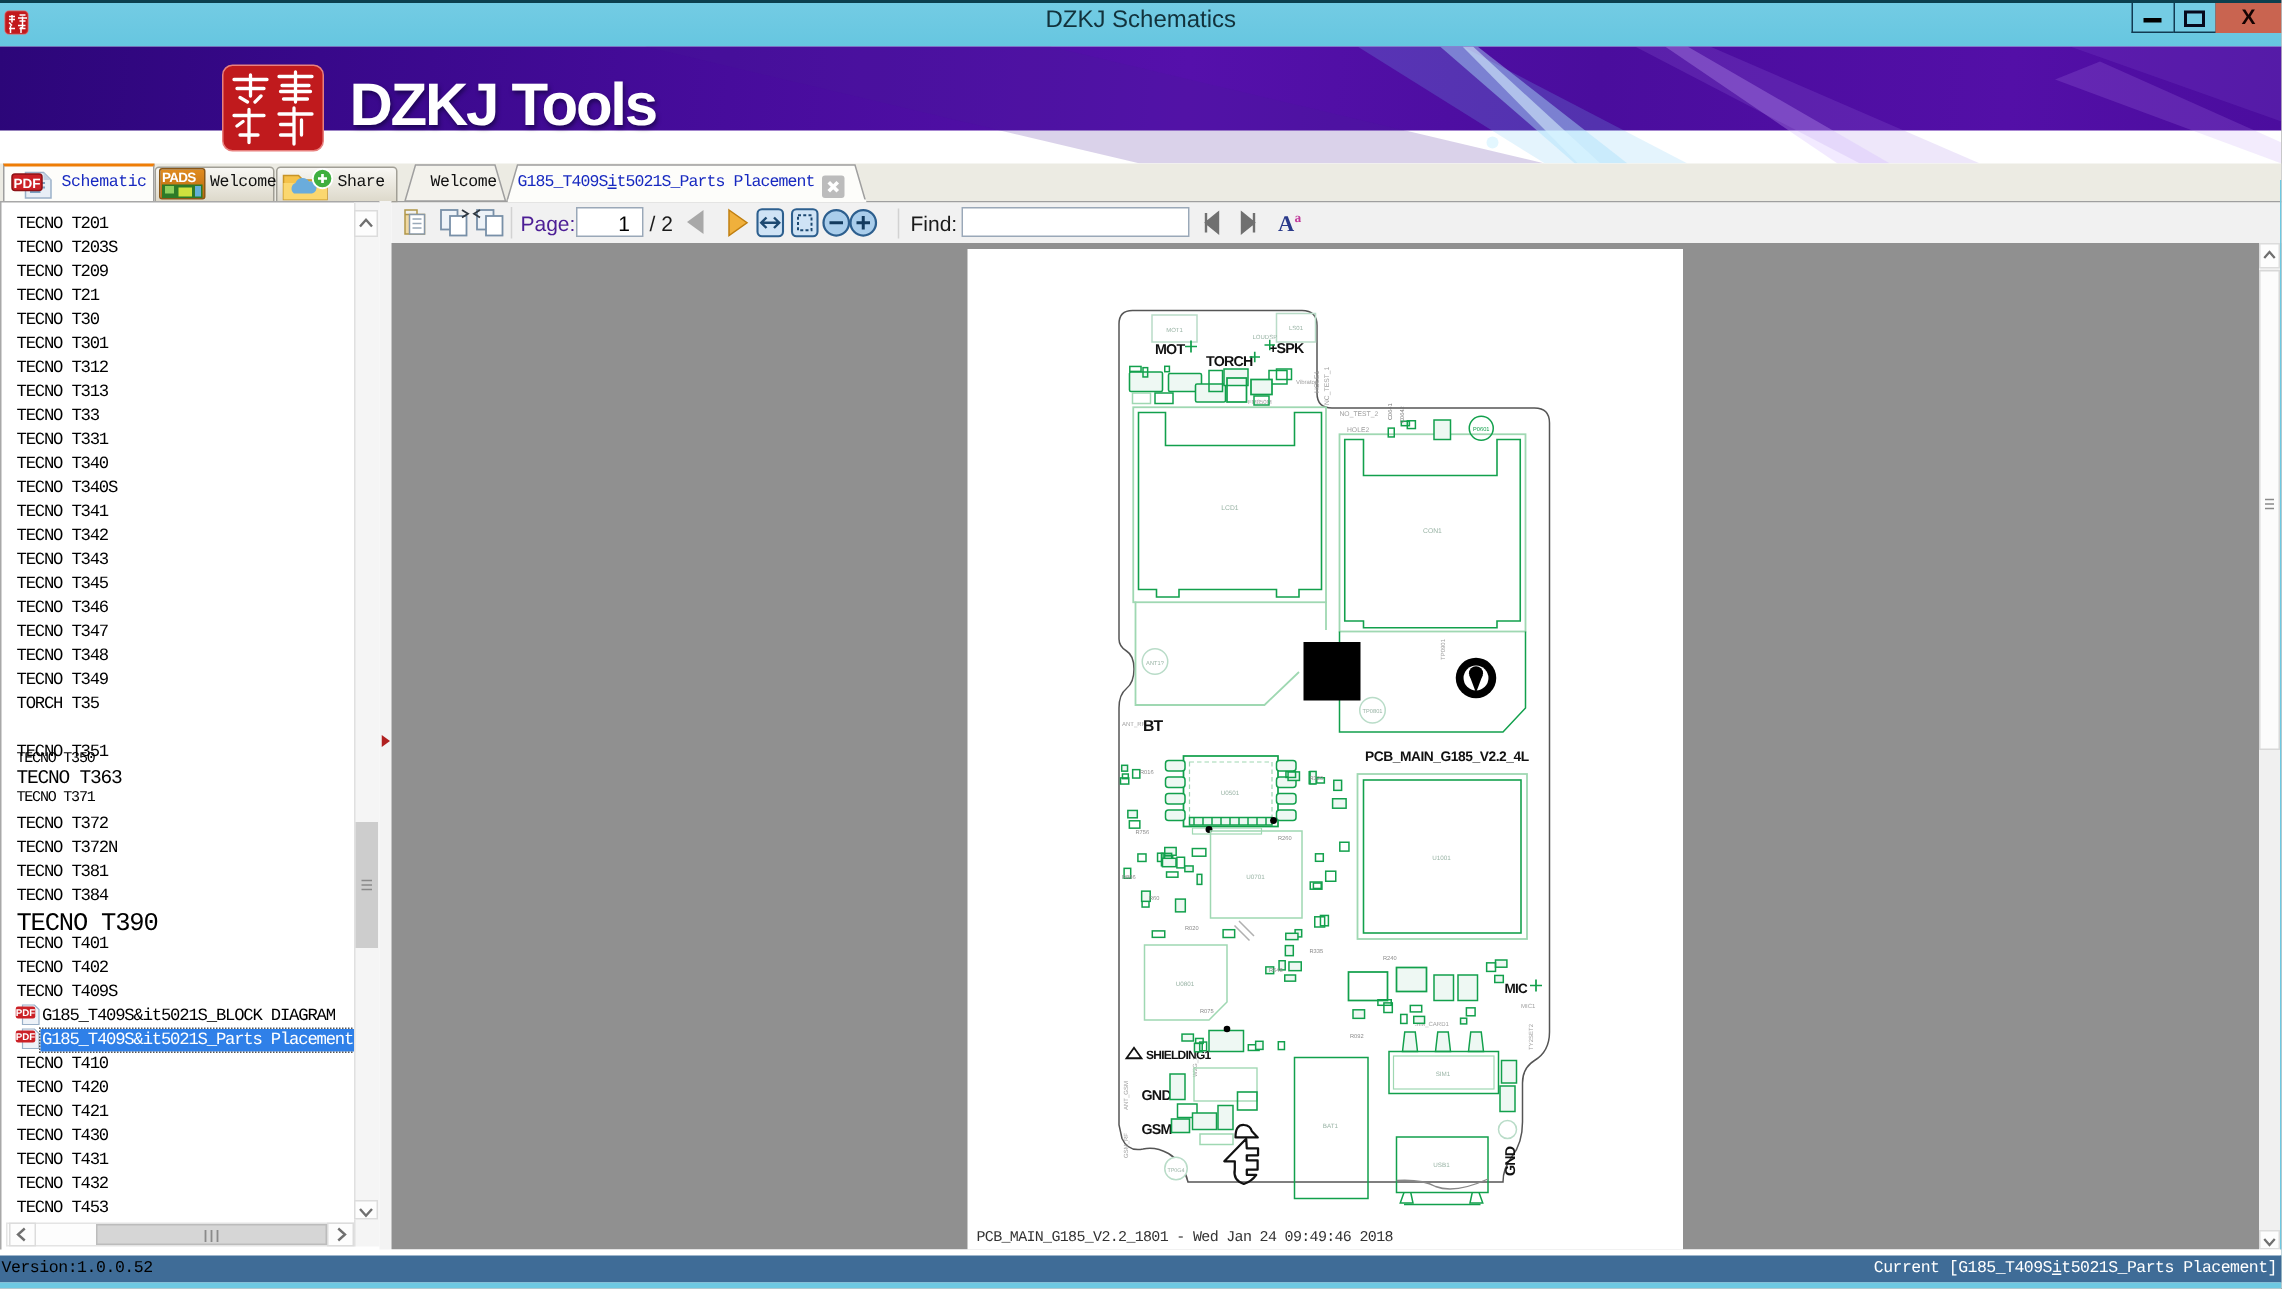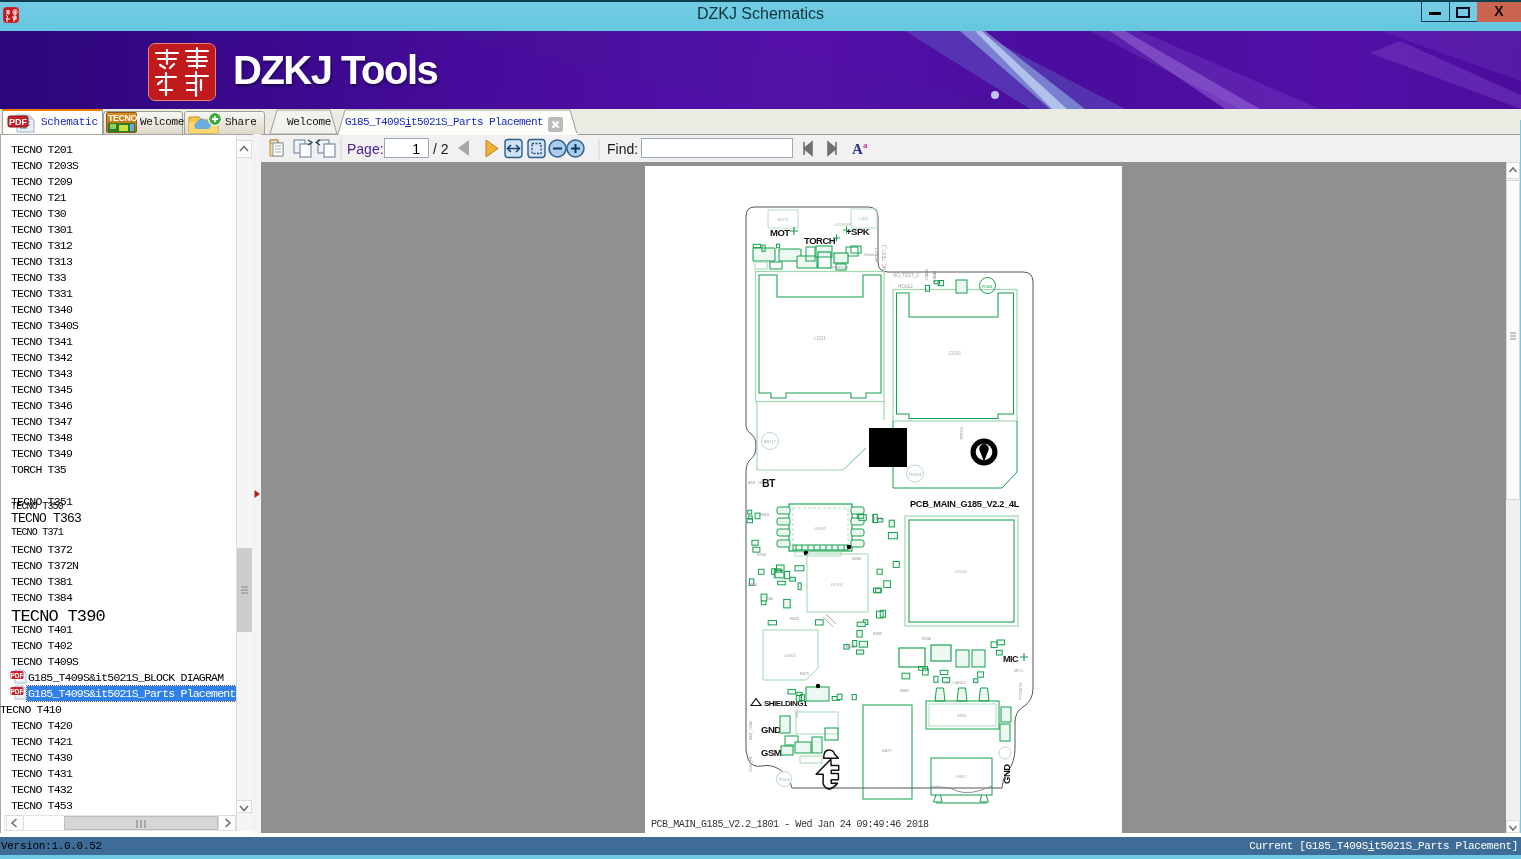--- a/index.html
+++ b/index.html
@@ -16,21 +16,21 @@
       <g stroke="#fff" stroke-width="1">
 <path d="M3 4h4M3 6h4M5 3v5M3 8l2 2M10 3h4M9 5h6M10 7h4M12 4v8M9 10h5M3 12h4M4 10v5M10 12h4M11 11v4"></path>
       </g>
     </svg></div>
 <div class="abs" style="left:1421px;top:0;width:28px;height:21px;border:1px solid #123a52;border-top:none;background:#74cce4"></div>
 <div class="abs" style="left:1429px;top:12px;width:12px;height:3px;background:#000"></div>
 <div class="abs" style="left:1449px;top:0;width:27px;height:21px;border:1px solid #123a52;border-top:none;background:#74cce4"></div>
 <div class="abs" style="left:1456px;top:7px;width:10px;height:7px;border:2px solid #06091c;background:#74cce4"></div>
 <div class="abs" style="left:1477px;top:0;width:44px;height:22px;background:#c96450"></div>
 <div class="abs sans" style="left:1477px;top:3px;width:44px;text-align:center;font-size:14px;font-weight:bold;color:#140302">X</div>
-<div class="abs" style="left:0;top:31px;width:1521px;height:78px;background:linear-gradient(95deg,#2c0679 0%,#38088a 14%,#470c9c 32%,#5510ab 52%,#4a0d9d 70%,#530fa7 88%,#4b0d9e 100%)">
+<div class="abs" style="left:0;top:31px;width:1521px;height:56px;background:linear-gradient(95deg,#2c0679 0%,#38088a 14%,#470c9c 32%,#5510ab 52%,#4a0d9d 70%,#530fa7 88%,#4b0d9e 100%)">
 <svg width="1521" height="78" viewBox="0 0 1521 78" style="position:absolute;left:0;top:0">
 <polygon points="905,0 975,0 1125,78 1030,78" fill="rgba(120,200,245,0.20)"></polygon>
 <polygon points="960,0 985,0 1085,78 1050,78" fill="rgba(170,225,250,0.45)"></polygon>
 <polygon points="975,0 982,0 1067,78 1052,78" fill="rgba(220,245,255,0.55)"></polygon>
 <circle cx="995" cy="64" r="4" fill="rgba(220,245,255,0.8)"></circle>
 <polygon points="1090,0 1140,0 1320,78 1240,78" fill="rgba(160,120,230,0.18)"></polygon>
 <polygon points="1110,0 1125,0 1260,78 1225,78" fill="rgba(210,180,255,0.28)"></polygon>
 <polygon points="1380,0 1521,0 1521,50" fill="rgba(150,110,220,0.15)"></polygon>
 <polygon points="1400,10 1521,64 1521,78 1370,22" fill="rgba(190,150,245,0.18)"></polygon>
 <polygon points="430,0 700,0 1030,78 760,78" fill="rgba(70,30,150,0.20)"></polygon>
@@ -42,21 +42,21 @@
 <path d="M37 7h22M39 13h18M48 4v8M38 17h20M40 22h16M48 13v11"></path>
 <path d="M7 33h20M17 29v22M9 40l4-3M11 46h12"></path>
 <path d="M37 32h22M47 28v24M38 39h9M52 36v10M38 46h9"></path>
 </g>
       </svg></div>
 <div class="abs sans" style="left:233px;top:17px;font-size:40px;font-weight:bold;color:#fff;letter-spacing:-1.5px;text-shadow:1px 2px 3px rgba(0,0,30,.5)">DZKJ Tools</div>
 </div>
 <div class="abs" style="left:0;top:109px;width:1521px;height:26px;background:#ecebe3;border-bottom:1px solid #9f9f9f;box-sizing:border-box"></div>
 <div class="abs" style="left:103px;top:111px;width:80px;height:24px;background:linear-gradient(#f8f7f3,#ddd9cb);border:1px solid #a19f96;border-radius:3px 3px 0 0;box-sizing:border-box"></div>
 <div class="abs" style="left:106px;top:112px;width:31px;height:21px;background:linear-gradient(#e08b1f,#b86a10);border:1px solid #8a5716;border-radius:2px;box-sizing:border-box">
- <div class="abs sans" style="left:1px;top:0px;font-size:9px;font-weight:bold;color:#fff;letter-spacing:-0.5px">TECNO</div>
+ <div class="abs sans" style="left:1px;top:0px;font-size:9px;font-weight:bold;color:#fff;letter-spacing:-0.5px">PADS</div>
  <div class="abs" style="left:1px;top:10px;width:27px;height:9px;background:#2d7a28"></div>
  <div class="abs" style="left:3px;top:11px;width:6px;height:5px;background:#8fd05e"></div>
  <div class="abs" style="left:12px;top:12px;width:9px;height:6px;background:#cfe13e"></div>
  <div class="abs" style="left:23px;top:11px;width:4px;height:7px;background:#62b0d8"></div>
 </div>
 <div class="abs" style="left:140px;top:116px;font-size:11px;letter-spacing:-0.3px;color:#111">Welcome</div>
 <div class="abs" style="left:184px;top:111px;width:81px;height:24px;background:linear-gradient(#f8f7f3,#ddd9cb);border:1px solid #a19f96;border-radius:3px 3px 0 0;box-sizing:border-box"></div>
 <svg class="abs" style="left:188px;top:112px" width="36" height="22" viewBox="0 0 36 22">
  <path d="M1 5 h10 l3 3 h16 v13 h-29 z" fill="#f5c24a" stroke="#c79427" stroke-width="1"></path>
  <rect x="1" y="10" width="29" height="11" fill="#fbd76f"></rect>
@@ -177,21 +177,21 @@
   </div>
 <div class="abs" style="left:0;top:686px;width:236px;height:16px">
     <svg class="abs" style="left:10px;top:-1px" width="17" height="15" viewBox="0 0 17 15">
       <path d="M5 1h8l3 3v10h-11z" fill="#eef2f8" stroke="#9ab0c8" stroke-width="0.8"></path>
       <rect x="0.5" y="2" width="13" height="8" rx="1.5" fill="#cb2026"></rect>
       <text x="7" y="8.5" text-anchor="middle" font-family="Liberation Sans" font-size="6.5" font-weight="bold" fill="#fff">PDF</text>
     </svg>
     <div class="abs" style="left:27px;top:0px;width:209px;height:15px;background:#2f80e8;outline:1px dotted #555"></div>
     <div class="abs" style="left:28px;top:1px;font-size:11.5px;letter-spacing:-0.8px;color:#fff;white-space:pre">G185_T409S&amp;it5021S_Parts Placement</div>
   </div>
-<div class="abs" style="left:0;top:703px;font-size:11.5px;letter-spacing:-0.8px;color:#000;white-space:pre">TECNO T410</div>
+<div class="abs" style="left:11px;top:703px;font-size:11.5px;letter-spacing:-0.8px;color:#000;white-space:pre">TECNO T410</div>
 <div class="abs" style="left:11px;top:719px;font-size:11.5px;letter-spacing:-0.8px;color:#000;white-space:pre">TECNO T420</div>
 <div class="abs" style="left:11px;top:735px;font-size:11.5px;letter-spacing:-0.8px;color:#000;white-space:pre">TECNO T421</div>
 <div class="abs" style="left:11px;top:751px;font-size:11.5px;letter-spacing:-0.8px;color:#000;white-space:pre">TECNO T430</div>
 <div class="abs" style="left:11px;top:767px;font-size:11.5px;letter-spacing:-0.8px;color:#000;white-space:pre">TECNO T431</div>
 <div class="abs" style="left:11px;top:783px;font-size:11.5px;letter-spacing:-0.8px;color:#000;white-space:pre">TECNO T432</div>
 <div class="abs" style="left:11px;top:799px;font-size:11.5px;letter-spacing:-0.8px;color:#000;white-space:pre">TECNO T453</div>
 <div class="abs" style="left:236px;top:135px;width:17px;height:696px;background:#f5f5f5;border-left:1px solid #e0e0e0;box-sizing:border-box"></div>
 <div class="abs" style="left:236px;top:140px;width:16px;height:18px;background:#fdfdfd;border:1px solid #dcdcdc;box-sizing:border-box">
  <svg width="14" height="16" viewBox="0 0 14 16">
       <path d="M3 10 L7 5.5 L11 10" fill="none" stroke="#707070" stroke-width="1.6"></path>

